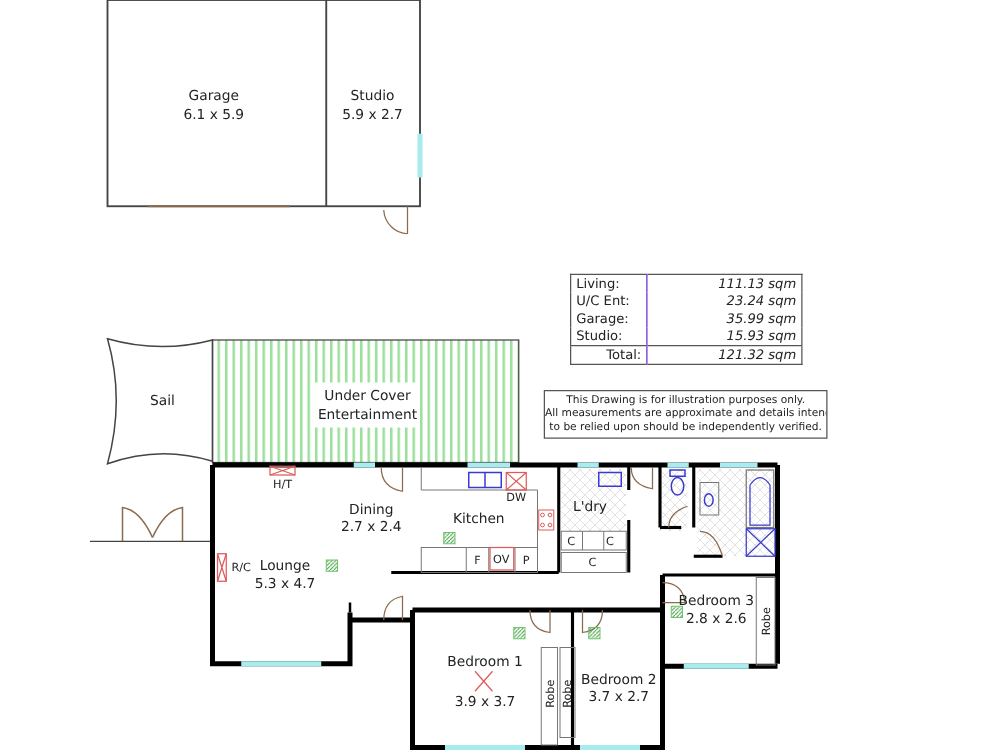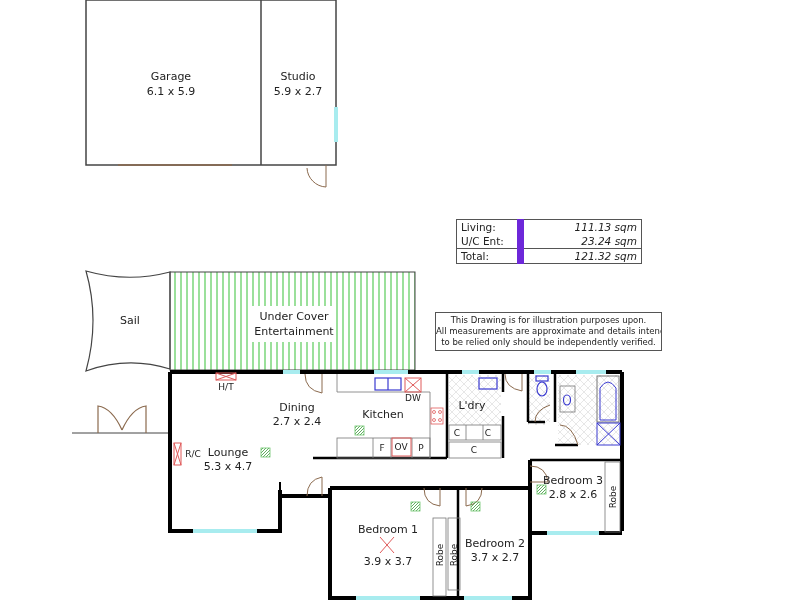--- a/index.html
+++ b/index.html
@@ -2,23 +2,23 @@
 <html><head>
 <meta charset="utf-8">
 <style>
   html,body{margin:0;padding:0;background:#fff;}
   body{width:800px;height:600px;position:relative;overflow:hidden;font-family:"DejaVu Sans","Liberation Sans",sans-serif;}
   svg{position:absolute;left:0;top:0;}
   .lbl{font-family:"DejaVu Sans","Liberation Sans",sans-serif;font-size:11px;fill:#222;text-anchor:middle;}
   .sm{font-size:9px;}
   .area-table{position:absolute;left:456px;top:219px;width:186px;border:1px solid #555;border-collapse:collapse;font-family:"DejaVu Sans","Liberation Sans",sans-serif;font-size:10.5px;color:#222;}
   .area-table td{padding:0 4px;line-height:14px;}
-  .area-table td.k{border-right:7px solid #6d28d9;width:52px;}
+  .area-table td.k{border-right:1px solid #6d28d9;width:52px;}
   .area-table td.v{text-align:right;font-style:italic;}
-  .area-table tr.total td{border-top:1px solid #555;}
+  .area-table tr.total td{border-top:1px solid #555;text-align:right;}
   .disclaimer{position:absolute;left:435px;top:312px;width:225px;border:1px solid #555;font-family:"DejaVu Sans","Liberation Sans",sans-serif;font-size:8.5px;line-height:11px;text-align:center;color:#222;padding:2px 0;white-space:nowrap;overflow:hidden;}
 </style>
 </head>
 <body>
 
 <svg width="800" height="600" viewBox="0 0 800 600">
   <defs>
     <pattern id="deck" width="6" height="10" patternUnits="userSpaceOnUse">
       <rect x="0" y="0" width="2" height="10" fill="#9be09b"></rect>
     </pattern>
@@ -203,24 +203,32 @@
 <table class="area-table">
   <tbody>
       <tr>
         <td class="k">Living:</td>
         <td class="v">111.13 sqm</td>
       </tr>
   <tr>
         <td class="k">U/C Ent:</td>
         <td class="v">23.24 sqm</td>
       </tr>
+  <tr>
+        <td class="k">Garage:</td>
+        <td class="v">35.99 sqm</td>
+      </tr>
+  <tr>
+        <td class="k">Studio:</td>
+        <td class="v">15.93 sqm</td>
+      </tr>
   <tr class="total">
         <td class="k">Total:</td>
         <td class="v">121.32 sqm</td>
       </tr>
 </tbody>
   </table>
 
 <div class="disclaimer">
-  <div>This Drawing is for illustration purposes upon.</div>
+  <div>This Drawing is for illustration purposes only.</div>
   <div>All measurements are approximate and details intended</div>
-  <div>to be relied only should be independently verified.</div>
+  <div>to be relied upon should be independently verified.</div>
 </div>
 
 </body></html>

